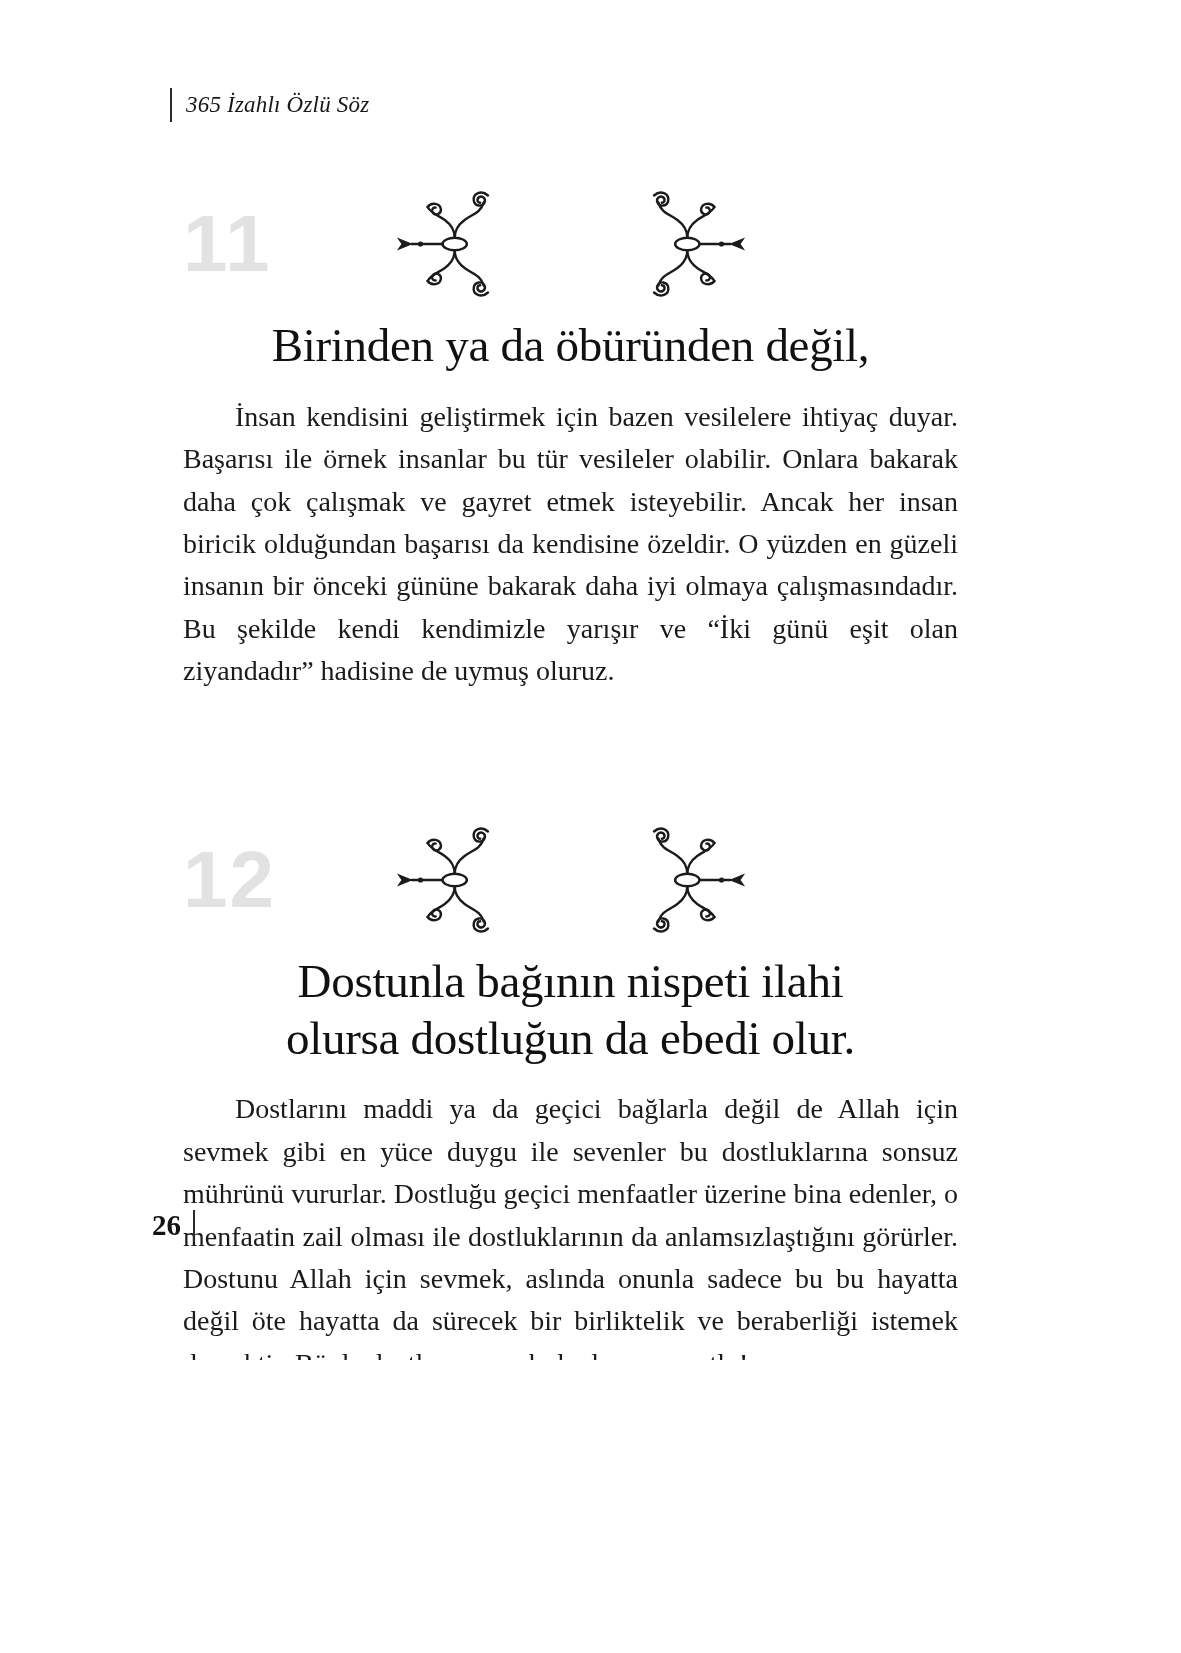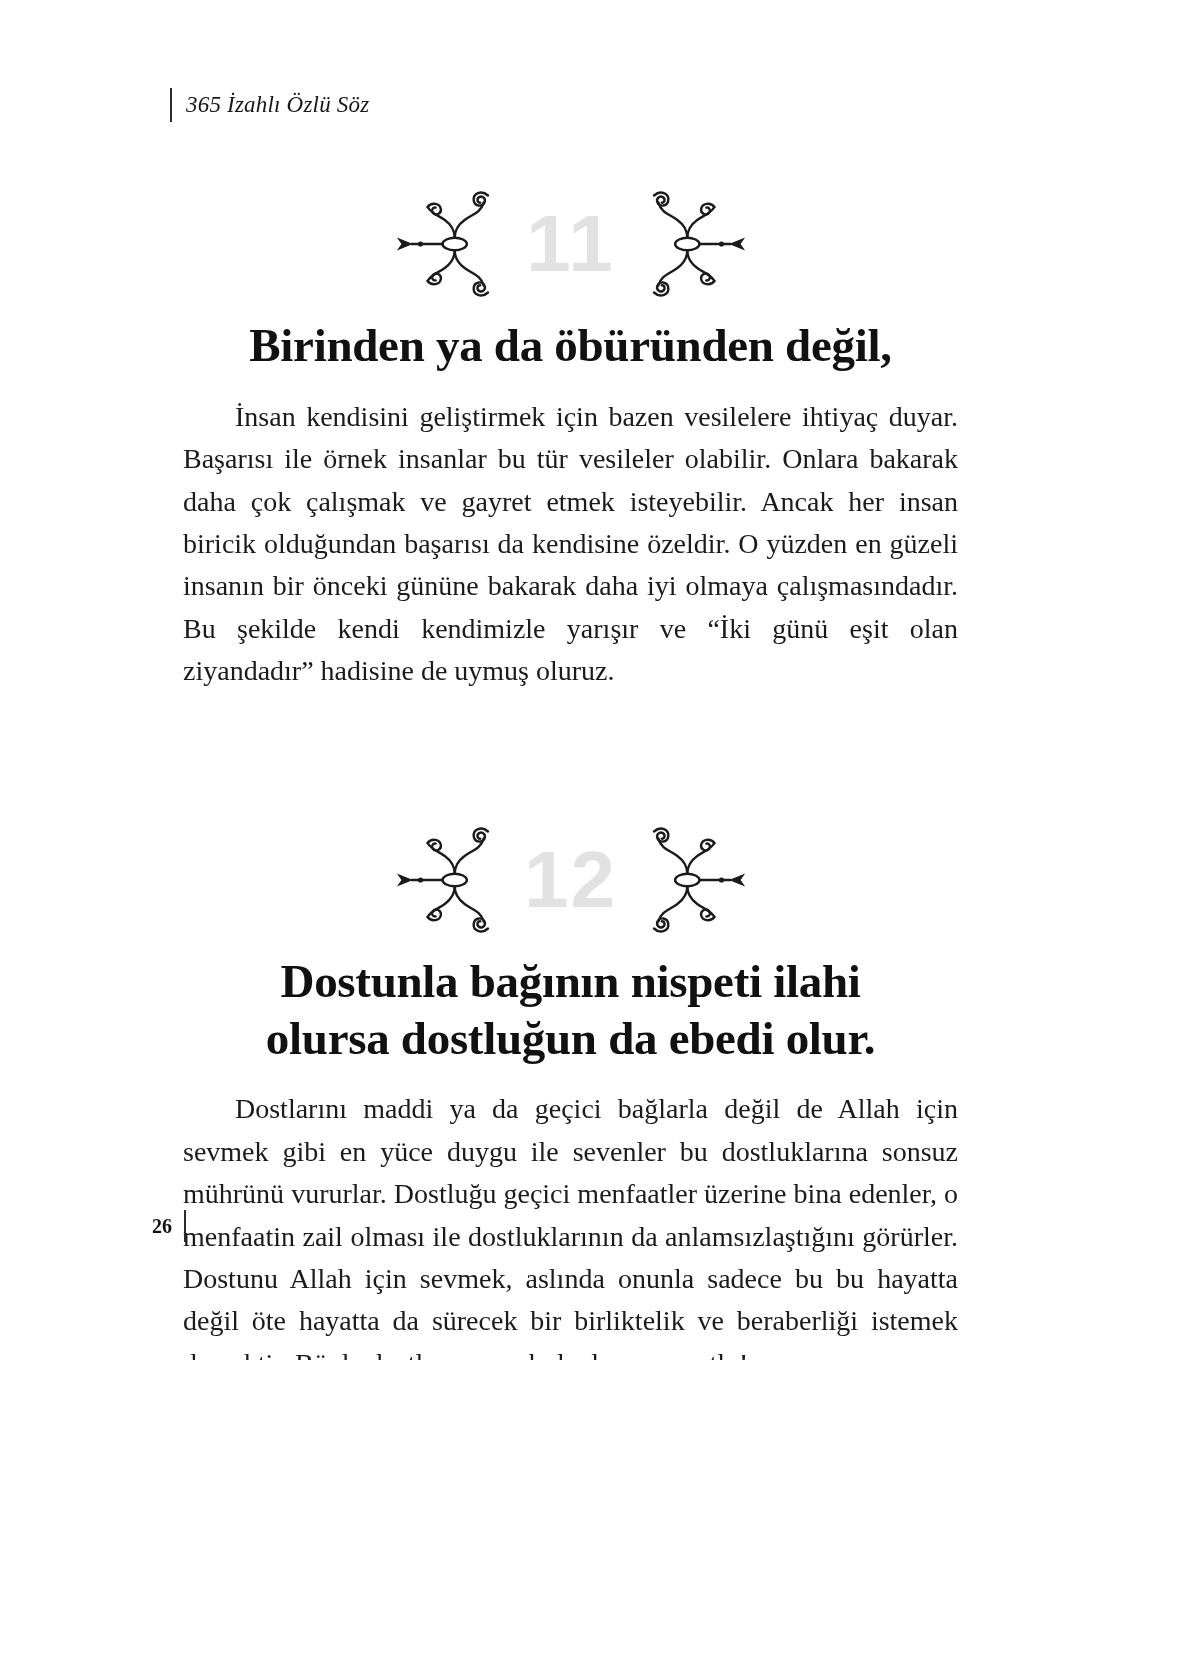--- a/index.html
+++ b/index.html
@@ -53,41 +53,41 @@
   .ornament-row {
     position: relative;
     height: 118px;
     display: flex;
     align-items: center;
     justify-content: center;
   }
   .ornament-number {
     position: absolute;
     left: 0; right: 0;
-    text-align: center;
+    text-align: left;
     font-size: 80px;
     font-weight: 700;
     color: #e2e2e2;
     line-height: 118px;
     letter-spacing: 2px;
     font-family: "Liberation Sans", sans-serif;
     user-select: none;
   }
   .orn {
     position: relative;
     z-index: 2;
     width: 105px;
     height: 118px;
   }
   .orn.right { transform: scaleX(-1); }
   .orn svg { display: block; }
 
   
   .entry-title {
-    font-weight: 700;
+    font-weight: 400;
     font-size: 47px;
     line-height: 1.21;
     text-align: center;
     letter-spacing: -0.3px;
     color: #111111;
     margin: 14px 0 0 0;
   }
   .entry-title .tl { display: block; }
 
   
@@ -128,21 +128,21 @@
   
   .folio {
     position: absolute;
     left: 152px;
     bottom: 118px;
     display: flex;
     align-items: center;
     gap: 12px;
   }
   .folio-number {
-    font-size: 20px;
+    font-size: 29px;
     font-weight: 700;
     color: #121212;
     font-family: "Liberation Serif", serif;
   }
   .folio-rule {
     width: 2px;
     height: 32px;
     background: #2b2b2b;
   }
 </style>

